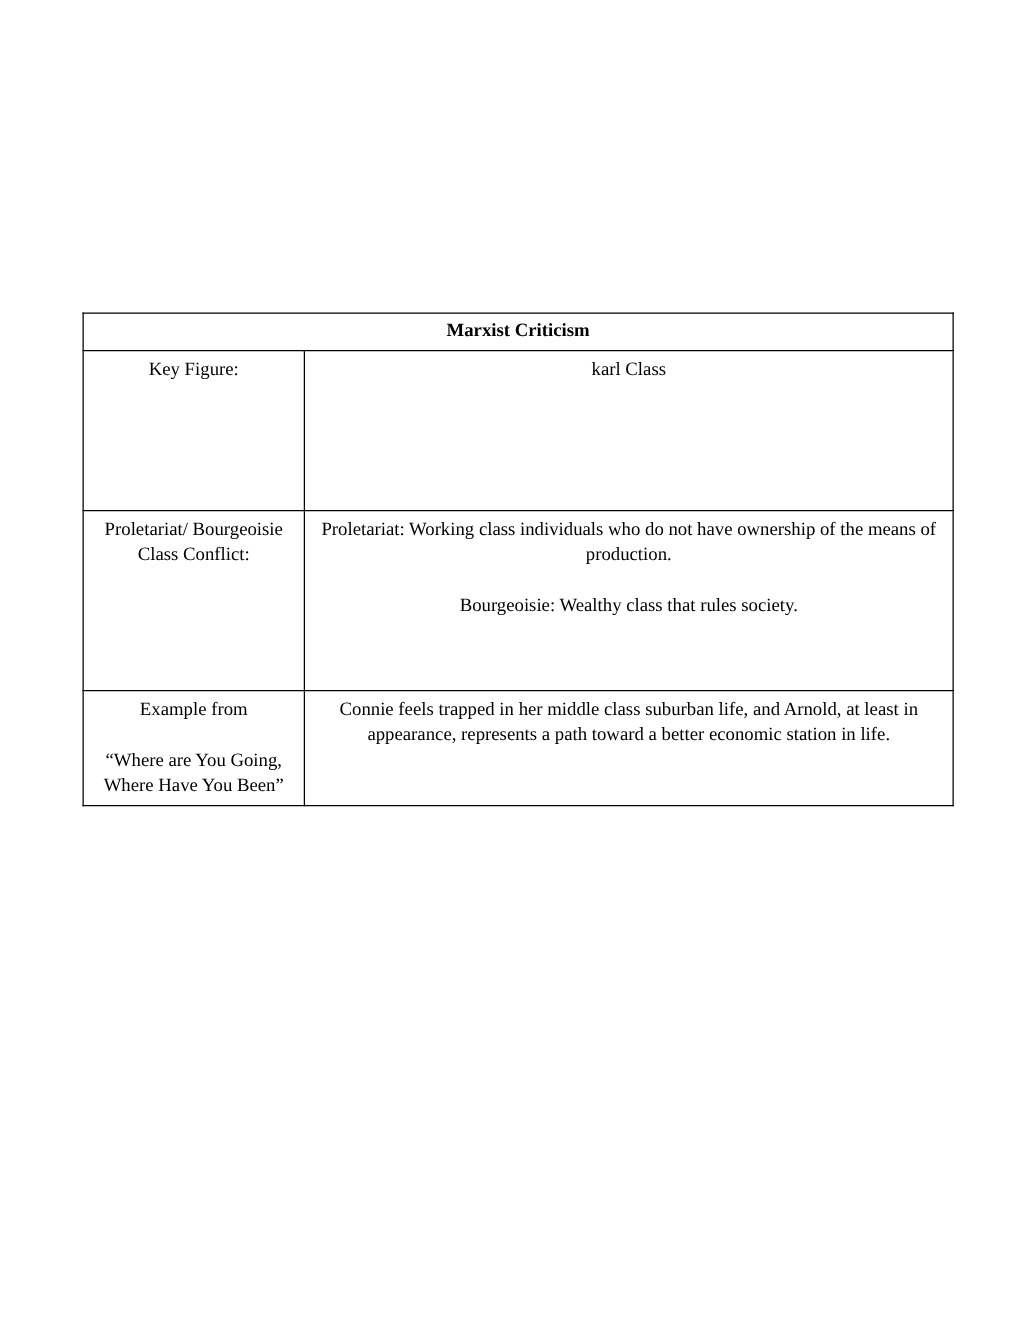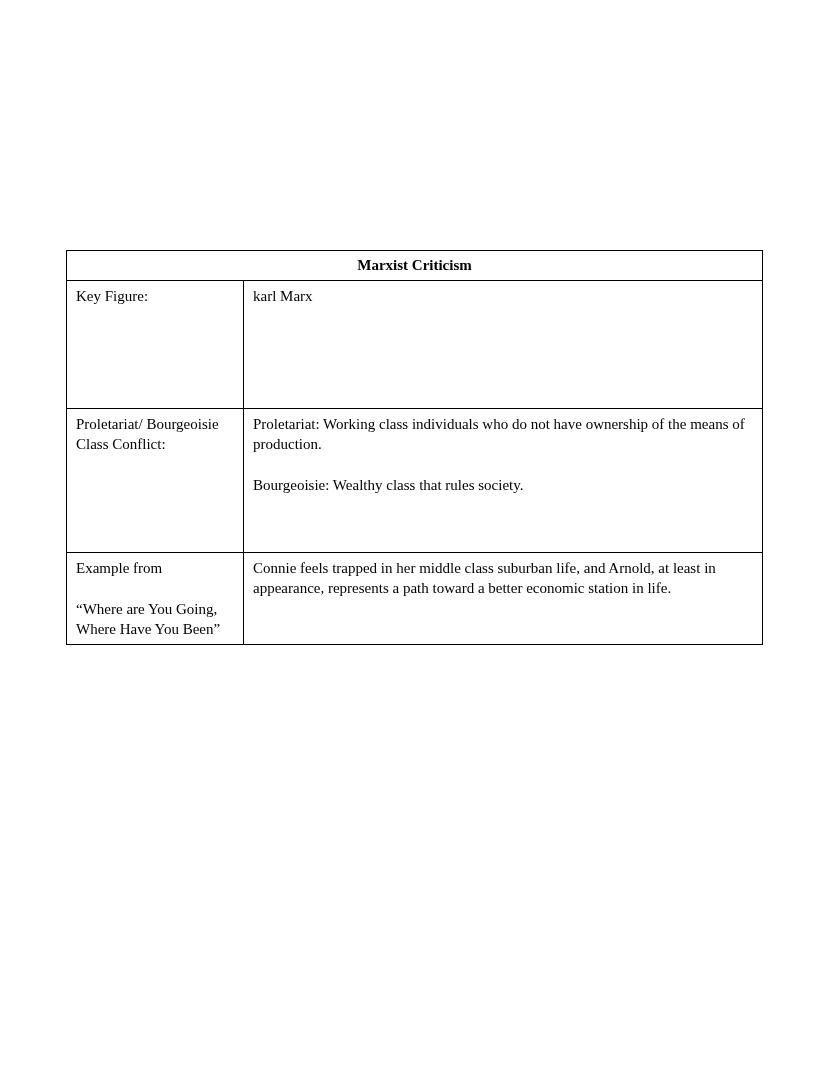--- a/index.html
+++ b/index.html
@@ -29,20 +29,21 @@
     table-layout: fixed;
     font-size: 15px;
     line-height: 1.35;
   }
   table.doc-table td {
     border: 1px solid #000000;
     vertical-align: top;
     padding: 5px 9px;
     white-space: pre-line;
     overflow: hidden;
+    text-align: center;
   }
   col.label-col { width: 177px; }
   col.content-col { width: 519px; }
   tr.title-row { height: 30px; }
   tr.title-row td {
     text-align: center;
     font-weight: bold;
     white-space: normal;
     padding: 4px 8px;
   }
@@ -59,21 +60,21 @@
     <colgroup>
       <col class="label-col">
       <col class="content-col">
     </colgroup>
     <tbody>
       <tr class="title-row">
         <td colspan="2">Marxist Criticism</td>
       </tr>
       <tr class="row-0">
         <td>Key Figure:</td>
-        <td>karl Marx</td>
+        <td>karl Class</td>
       </tr>
       <tr class="row-2">
         <td>Proletariat/ Bourgeoisie
 Class Conflict:</td>
         <td>Proletariat: Working class individuals who do not have ownership of the means of production.
 
 Bourgeoisie: Wealthy class that rules society.</td>
       </tr>
       <tr class="row-3">
         <td>Example from

